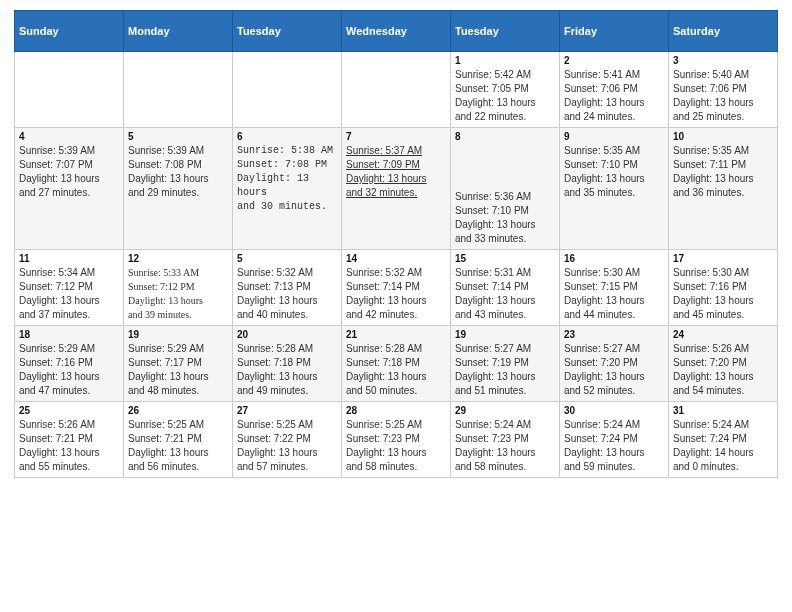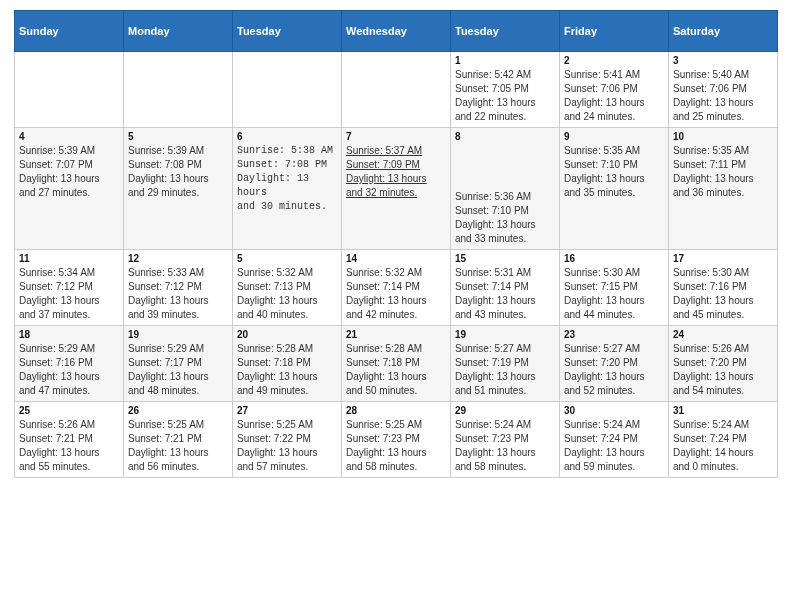--- a/index.html
+++ b/index.html
@@ -178,21 +178,21 @@
         <tr>
           <td>
             <div class="day-num">11</div>
             <div class="cell-text" style="white-space: pre-line;">Sunrise: 5:34 AM
 Sunset: 7:12 PM
 Daylight: 13 hours
 and 37 minutes.</div>
           </td>
           <td>
             <div class="day-num">12</div>
-            <div class="cell-text" style="white-space: pre-line;">Sunrise: 5:33 AM
+            <div class="cell-text" style="white-space: pre-line; font-family: Liberation Serif, serif;">Sunrise: 5:33 AM
 Sunset: 7:12 PM
 Daylight: 13 hours
 and 39 minutes.</div>
           </td>
           <td>
             <div class="day-num">5</div>
             <div class="cell-text" style="white-space: pre-line;">Sunrise: 5:32 AM
 Sunset: 7:13 PM
 Daylight: 13 hours
 and 40 minutes.</div>

